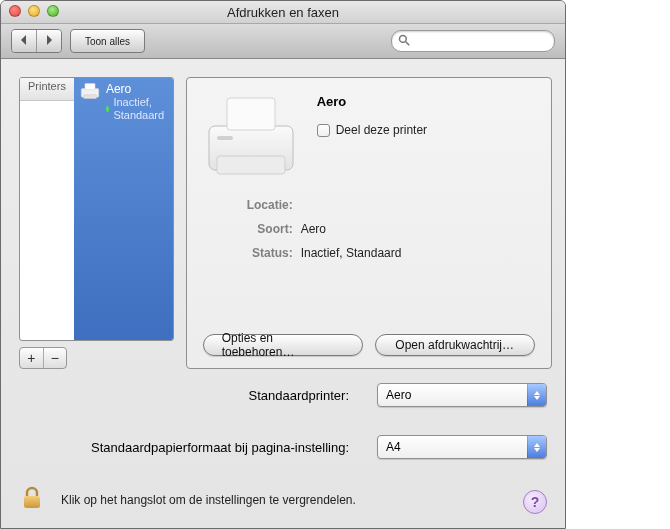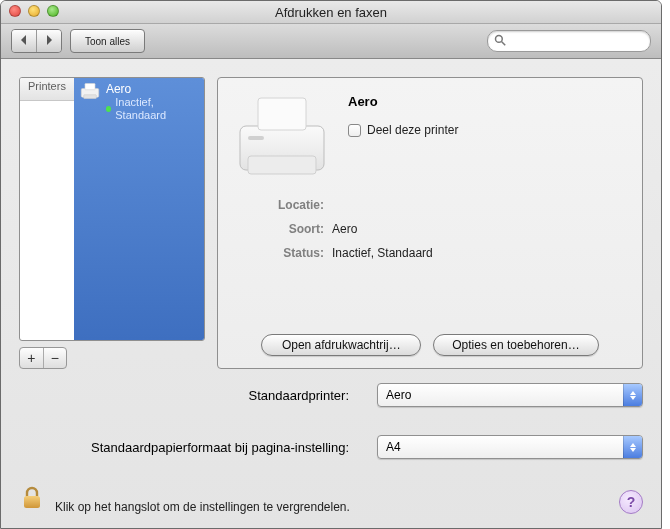--- a/index.html
+++ b/index.html
@@ -4,21 +4,21 @@
 <style>
   html, body {
     margin: 0;
     padding: 0;
     font-family: "Lucida Grande", "Helvetica Neue", Arial, sans-serif;
     font-size: 12px;
     color: #000;
     background: #fff;
   }
   .window {
-    width: 662px;
+    width: 566px;
     height: 529px;
     background: linear-gradient(#ededed, #e4e4e4);
     border: 1px solid #6b6b6b;
     box-sizing: border-box;
     position: relative;
     border-radius: 6px 6px 0 0;
     overflow: hidden;
   }
 
   
@@ -272,22 +272,22 @@
   }
   .popup .cap .up { border-bottom:4px solid #fff;}
   .popup .cap .down { border-top:4px solid #fff;}
 
   
   .lock-row {
     position: absolute;
     left: 18px;
     bottom: 14px;
     display:flex;
-    align-items:flex-end;
-    gap: 10px;
+    align-items:center;
+    gap: 16px;
     font-size: 12px;
     color:#222;
     margin-top:12px;
   }
   .lock-icon svg { width: 26px; height: 26px; }
 
   .help-btn {
     position:absolute;
     right: 18px;
     bottom: 14px;
@@ -401,24 +401,24 @@
         <div class="label">Locatie:</div>
         <div class="value"></div>
         <div class="label">Soort:</div>
         <div class="value">Aero</div>
         <div class="label">Status:</div>
         <div class="value">Inactief, Standaard</div>
       </div>
 
       <div class="detail-buttons">
         <div class="aqua-btn">
-          <span>Open afdrukwachtrij…</span>
+          <span>Opties en toebehoren…</span>
         </div>
         <div class="aqua-btn">
-          <span>Opties en toebehoren…</span>
+          <span>Open afdrukwachtrij…</span>
         </div>
       </div>
     </div>
   </div>
 
   <div class="bottom-form">
     <div class="flabel">Standaardprinter:</div>
     <div class="popup">
       <span>Aero</span>
       <span class="cap">

